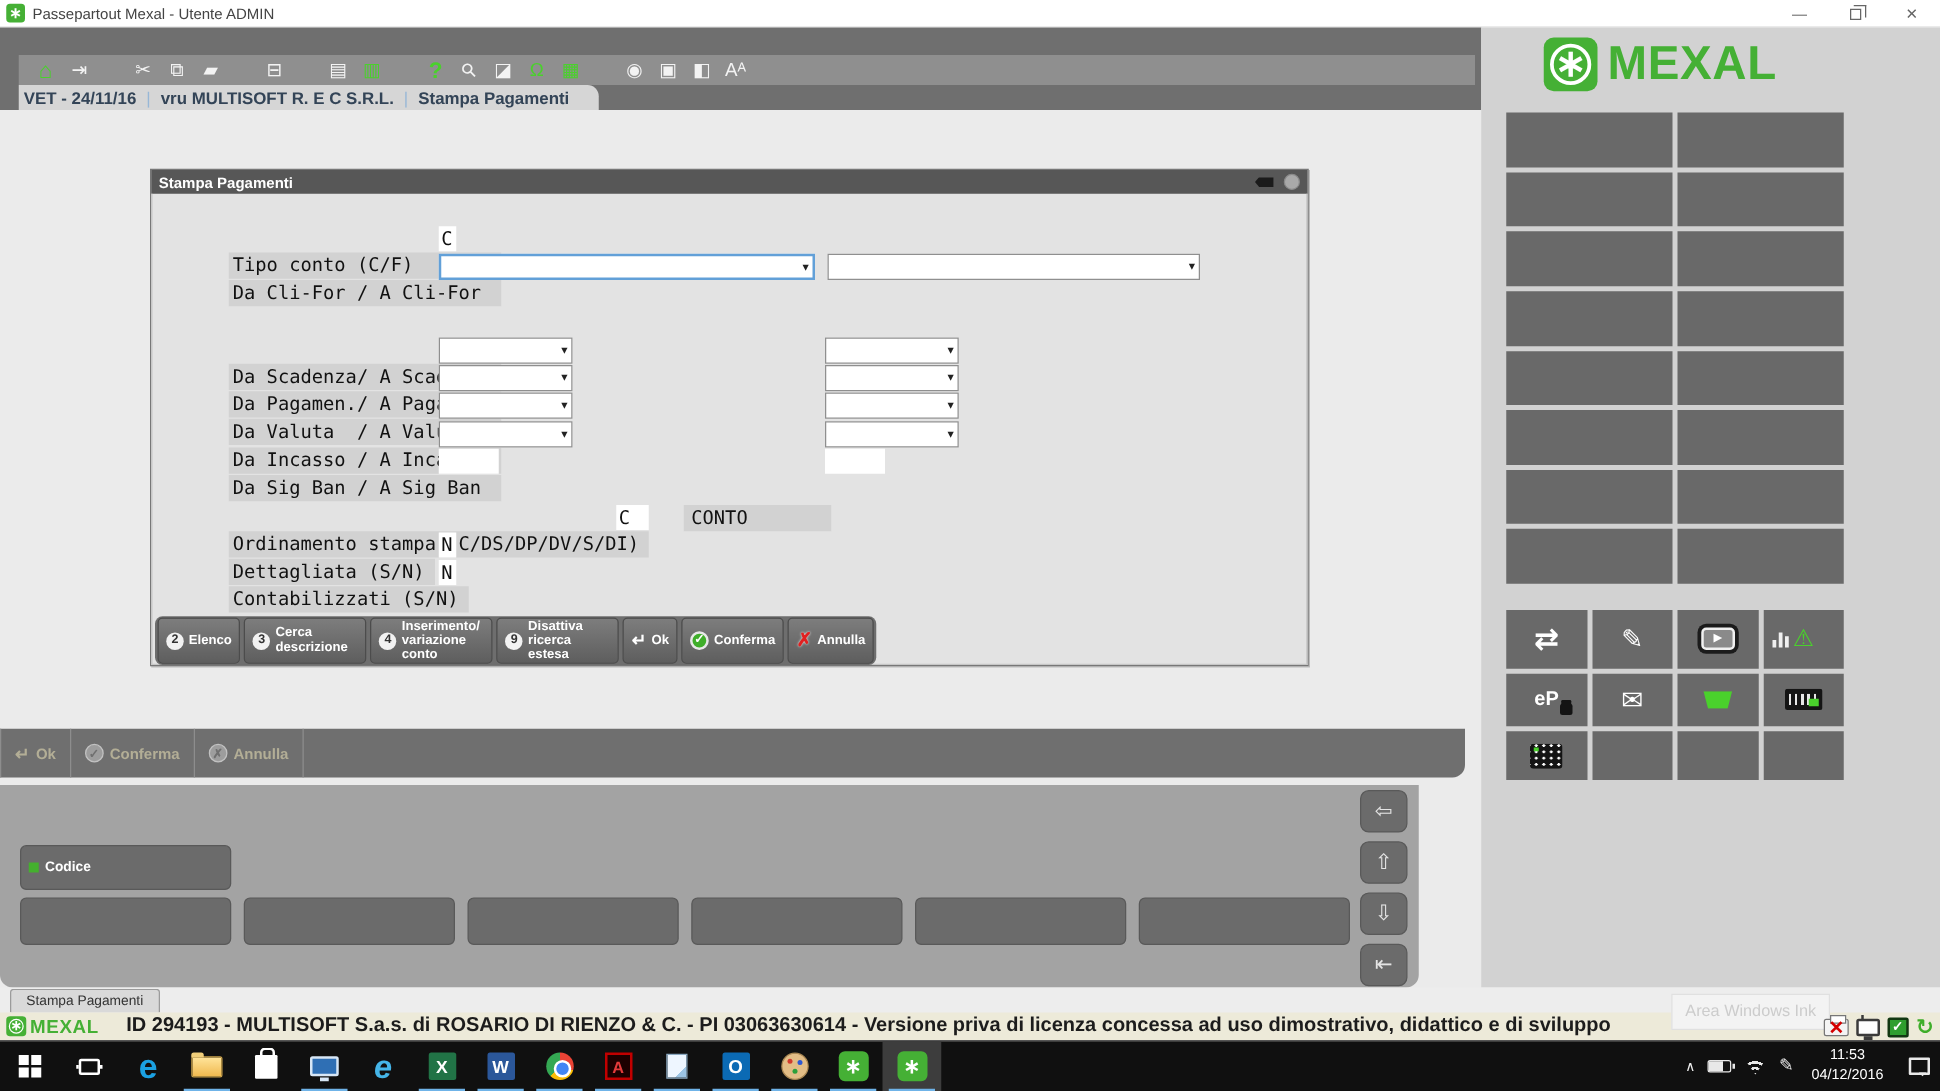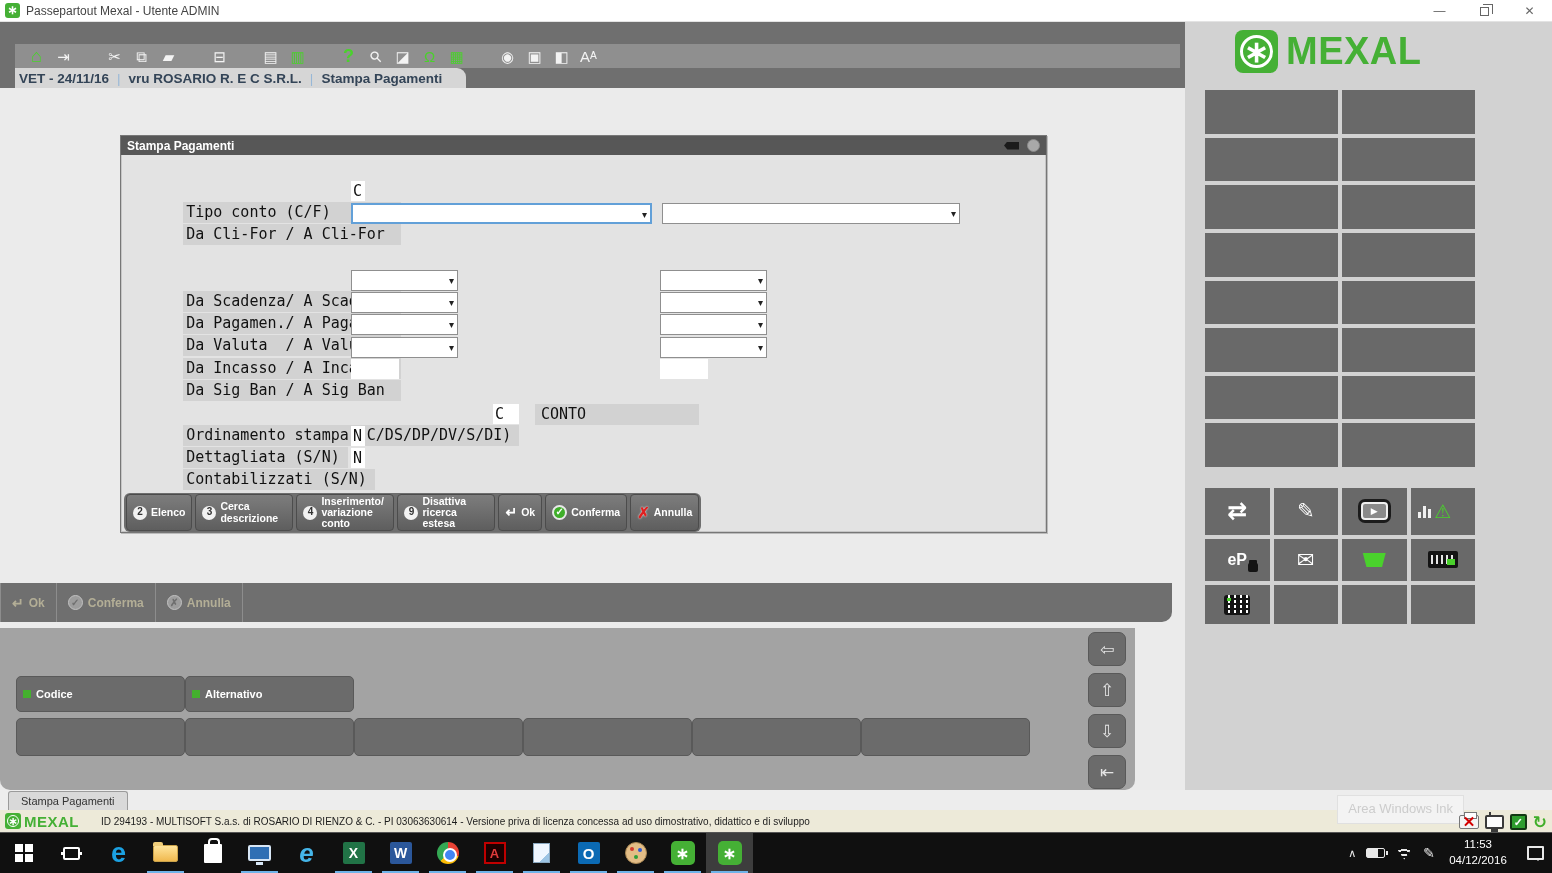--- a/index.html
+++ b/index.html
@@ -58,21 +58,21 @@
 .dbtn{display:flex;align-items:center;gap:5px;height:100%;padding:0 11px;border-right:1px solid #8d8d8d;color:#b3ae96;font-weight:bold;font-size:12px}
 .dbtn:first-child{border-left:1px solid #8d8d8d}
 .dbtn.ok .badge{font-size:14px}
 .dbtn.confirm .badge,.dbtn.cancel .badge{width:15px;height:15px;border-radius:50%;background:#9d9d9d;color:#6f6f6f;font-size:10px;border:1px solid #c2c2c2}
 
 
 .spanel{position:absolute;left:0;top:628px;width:1135px;height:162px;background:#a3a3a3;border-radius:0 0 10px 10px}
 .searchpill{position:absolute;left:18px;top:5px;width:168px;height:36px;background:#fff;border:1px solid #8a8a8a;border-radius:9px;display:flex;align-items:center;padding:0 9px;font-weight:bold;font-size:13px;color:#222}
 .lens{width:17px;height:17px;border:3px solid #a9a9a9;border-radius:50%;position:relative;margin-left:auto;background:radial-gradient(circle at 35% 35%,#fff,#ddd)}
 .lens::after{content:"";position:absolute;width:10px;height:4px;background:#2b2b2b;transform:rotate(45deg);right:-8px;bottom:-5px;border-radius:2px}
-.cats,.empties{position:absolute;left:16px;display:flex;}
+.cats,.empties{position:absolute;left:16px;display:flex;gap:10px}
 .cats{top:48px}
 .empties{top:90px}
 .cat{width:169px;height:36px;background:#6b6b6b;border:1px solid #595959;border-radius:5px;color:#fff;font-weight:bold;font-size:11px;display:flex;align-items:center;gap:5px;padding-left:6px;text-align:left}
 .sq{width:8px;height:8px;background:#44b02e;flex:none}
 .slotbtn{width:169px;height:38px;background:#6b6b6b;border:1px solid #595959;border-radius:5px}
 .navcol{position:absolute;left:1088px;top:4px;display:flex;flex-direction:column;gap:7px}
 .navbtn{width:38px;height:34px;background:#6b6b6b;border:1px solid #595959;border-radius:7px;color:#e4e4e4;font-size:17px;font-family:"DejaVu Sans",sans-serif}
 
 
 .sidebar{position:absolute;left:1185px;top:22px;width:367px;height:768px;background:#d2d2d2}
@@ -103,21 +103,21 @@
 
 .btmstrip{position:absolute;left:0;top:790px;width:100%;height:20px;background:#ededed}
 .btab{position:absolute;left:8px;top:791px;height:19px;background:#d9d9d9;border:1px solid #9b9b9b;border-bottom:0;border-radius:3px 3px 0 0;padding:0 12px;font-size:11px;color:#333;line-height:18px}
 
 
 .status{position:absolute;left:0;top:810px;width:100%;height:23px;background:#edead9;border-bottom:1px solid #555;display:flex;align-items:center}
 .mx.small{width:16px;height:16px;border-radius:3px;margin-left:5px}
 .mx.small::before{inset:2px;border-width:1.5px}
 .mx.small::after{font-size:11px;line-height:16px}
 .brandtxt{font-size:15px;font-weight:bold;color:#45b035;margin-left:3px;letter-spacing:0.5px}
-.lictext{margin-left:22px;font-size:10px;font-weight:normal;color:#1c1c1c}
+.lictext{margin-left:22px;font-size:16px;font-weight:bold;color:#1c1c1c}
 .ink{position:absolute;right:88px;top:795px;height:29px;background:#f3f3f3;border:1px solid #e0e0e0;color:#ccc;font-size:13px;padding:5px 10px;z-index:3;white-space:nowrap}
 .statustray{position:absolute;right:5px;top:811px;height:21px;display:flex;align-items:center;gap:6px;z-index:4}
 .prx{width:20px;height:14px;background:#f4f4f4;border:1px solid #777;border-radius:2px;position:relative}
 .prx::before{content:"";position:absolute;left:4px;top:-4px;width:11px;height:5px;background:#fff;border:1px solid #777}
 .prx::after{content:"✕";position:absolute;left:3px;top:-3px;color:#d40000;font-size:15px;font-weight:bold}
 .mon{width:19px;height:14px;border:2px solid #3a3a3a;background:#fdfdfd;border-radius:2px;position:relative}
 .mon::after{content:"";position:absolute;left:4px;bottom:-5px;width:7px;height:3px;background:#3a3a3a}
 .mon::before{content:"";position:absolute;left:2px;top:-5px;width:2px;height:4px;background:#3a3a3a}
 .clip{width:17px;height:16px;background:#2e9e2e;border:2px solid #123812;border-radius:2px;color:#fff;font-size:11px;line-height:12px;text-align:center;font-weight:bold}
 .sync{color:#3fae2a;font-size:17px;font-weight:bold;font-family:"DejaVu Sans",sans-serif}
@@ -197,21 +197,21 @@
     <button class="tic green">▦</button>
     <button class="tic gap">◉</button>
     <button class="tic">▣</button>
     <button class="tic">◧</button>
     <button class="tic">Aᴬ</button>
   </div>
 <div class="tabrow">
   <div class="tabmain">
     <span>VET - 24/11/16</span>
     <span class="tabsep">|</span>
-    <span>vru ROSARIO R. E C S.R.L.</span>
+    <span>vru MULTISOFT R. E C S.R.L.</span>
     <span class="tabsep">|</span>
     <span>Stampa Pagamenti</span>
   </div>
 </div>
 
 <div class="dialog">
   <div class="dlg-title">
     <span>Stampa Pagamenti</span>
     <span class="spacer"></span>
     <span class="pin"></span>
@@ -248,21 +248,21 @@
       <span class="combo" style="left:531px;width:107px"></span>
     </div>
     <div class="row" style="top:204px">
       <span class="lbl w1">Da Sig Ban / A Sig Ban</span>
       <span class="val" style="left:222px;width:48px"></span>
       <span class="val" style="left:531px;width:48px"></span>
     </div>
     <div class="row" style="top:249px">
       <span class="lbl auto">Ordinamento stampa (C/DS/DP/DV/S/DI)</span>
       <span class="val" style="left:364px;width:26px">C</span>
-      <span class="disp" style="left:406px;width:164px">CONTO</span>
+      <span class="disp" style="left:418px;width:118px">CONTO</span>
     </div>
     <div class="row" style="top:271px">
       <span class="lbl auto">Dettagliata (S/N)</span>
       <span class="val" style="left:222px">N</span>
     </div>
     <div class="row" style="top:293px">
       <span class="lbl auto">Contabilizzati (S/N)</span>
       <span class="val" style="left:222px">N</span>
     </div>
     <div class="fbar">
@@ -312,24 +312,20 @@
     <span>Annulla</span>
   </button>
   </div>
 
 <div class="spanel">
   <div class="cats">
       <button class="cat">
       <span class="sq"></span>
       <span>Codice</span>
     </button>
-      <button class="cat">
-      <span class="sq"></span>
-      <span>Alternativo</span>
-    </button>
     </div>
   <div class="empties">
     <button class="slotbtn"></button>
     <button class="slotbtn"></button>
     <button class="slotbtn"></button>
     <button class="slotbtn"></button>
     <button class="slotbtn"></button>
     <button class="slotbtn"></button>
   </div>
   <div class="navcol">

